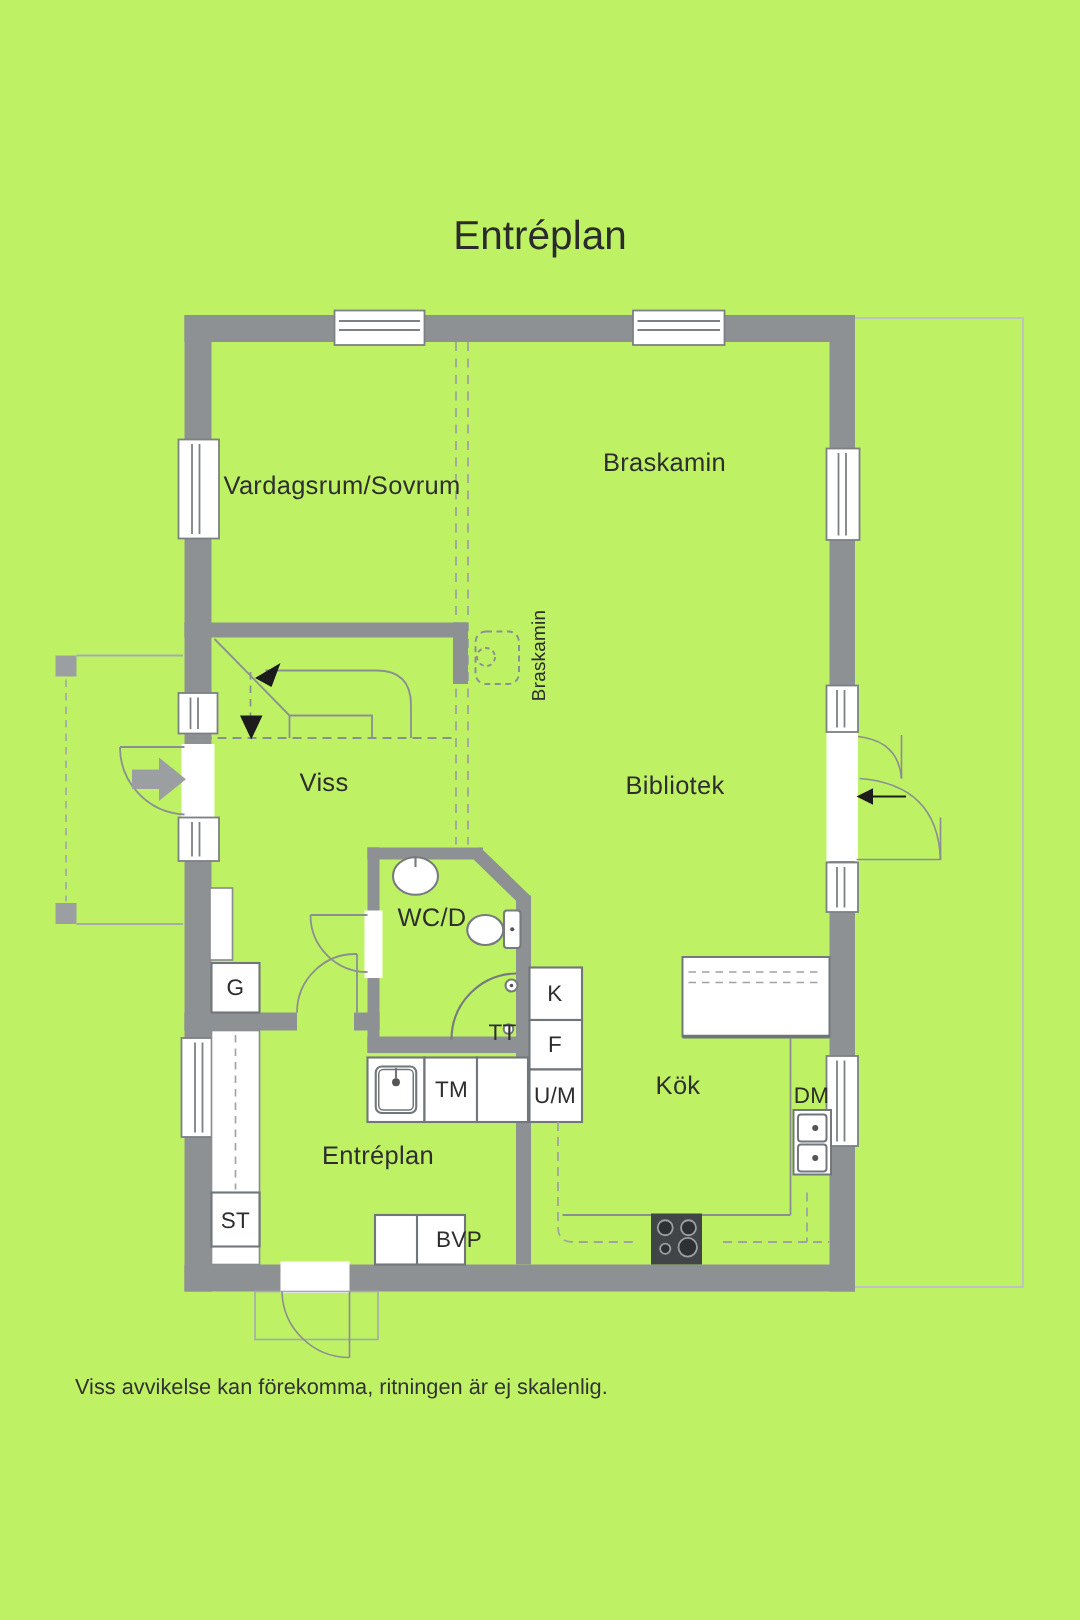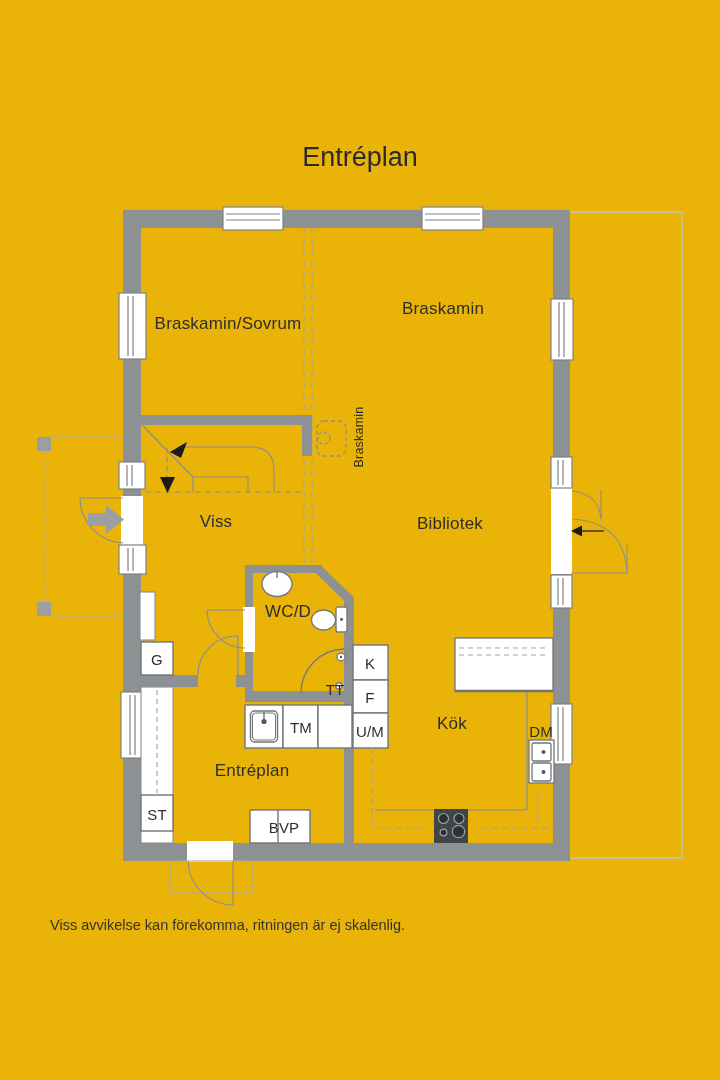--- a/index.html
+++ b/index.html
@@ -1,16 +1,16 @@
 <!DOCTYPE html>
 <html><head>
 <meta charset="utf-8">
 <style>
   html,body{margin:0;padding:0;background:#ffffff;}
-  #stage{position:relative;width:720px;height:1080px;background:#eab308;overflow:hidden;
+  #stage{position:relative;width:720px;height:1080px;background:#bef264;overflow:hidden;
          font-family:"Liberation Sans","DejaVu Sans",sans-serif;color:#2f2f2f;}
   #plan-svg{position:absolute;left:0;top:0;}
   .lbl{position:absolute;transform:translate(-50%,-50%);white-space:nowrap;
        font-size:17px;color:#2e2e2e;letter-spacing:.2px;}
   .sm{font-size:15px;}
   .vert{transform:translate(-50%,-50%) rotate(-90deg);font-size:12.5px;}
   #title{position:absolute;left:0;right:0;top:142px;text-align:center;
          font-size:27px;font-weight:500;color:#2b2b2b;}
   #footer{position:absolute;left:50px;top:917px;font-size:14.5px;color:#333;text-align:right;}
 </style>
@@ -241,34 +241,34 @@
 
   <g fill="none" stroke="#8b8f92" stroke-width="1.1">
     <rect x="170" y="861" width="82" height="32" stroke="#a7abad"></rect>
     <path d="M233,861 V905"></path>
     <path d="M188,861 A45,45 0 0 0 233,905"></path>
   </g>
 </svg>
 
 <div id="title">Entréplan</div>
 
-<div class="lbl" style="left:228px;top:324px">Braskamin/Sovrum</div>
+<div class="lbl" style="left:228px;top:324px">Vardagsrum/Sovrum</div>
 <div class="lbl" style="left:443px;top:309px">Braskamin</div>
 <div class="lbl" style="left:216px;top:522px">Viss</div>
 <div class="lbl" style="left:450px;top:524px">Bibliotek</div>
 <div class="lbl" style="left:288px;top:612px">WC/D</div>
 <div class="lbl" style="left:452px;top:724px">Kök</div>
 <div class="lbl" style="left:252px;top:771px">Entréplan</div>
 
 <div class="lbl vert" style="left:359px;top:437px">Braskamin</div>
 <div class="lbl sm" style="left:157px;top:659px">G</div>
 <div class="lbl sm" style="left:370px;top:663px">K</div>
 <div class="lbl sm" style="left:370px;top:697px">F</div>
 <div class="lbl sm" style="left:370px;top:731px">U/M</div>
 <div class="lbl sm" style="left:301px;top:727px">TM</div>
 <div class="lbl sm" style="left:335px;top:689px">TT</div>
 <div class="lbl sm" style="left:541px;top:731px">DM</div>
 <div class="lbl sm" style="left:157px;top:814px">ST</div>
-<div class="lbl sm" style="left:284px;top:827px">BVP</div>
+<div class="lbl sm" style="left:306px;top:827px">BVP</div>
 
 <div id="footer">Viss avvikelse kan förekomma, ritningen är ej skalenlig.</div>
 
 </div>
 
 </body></html>

